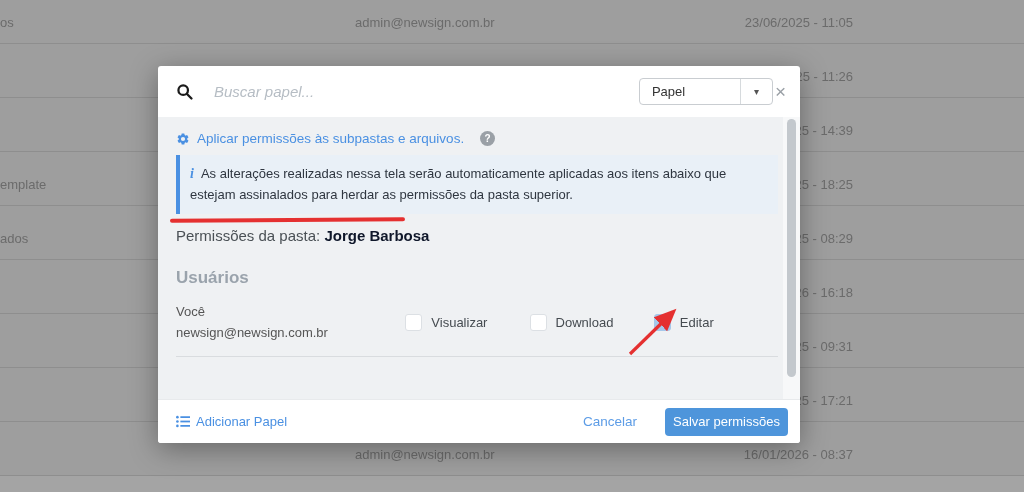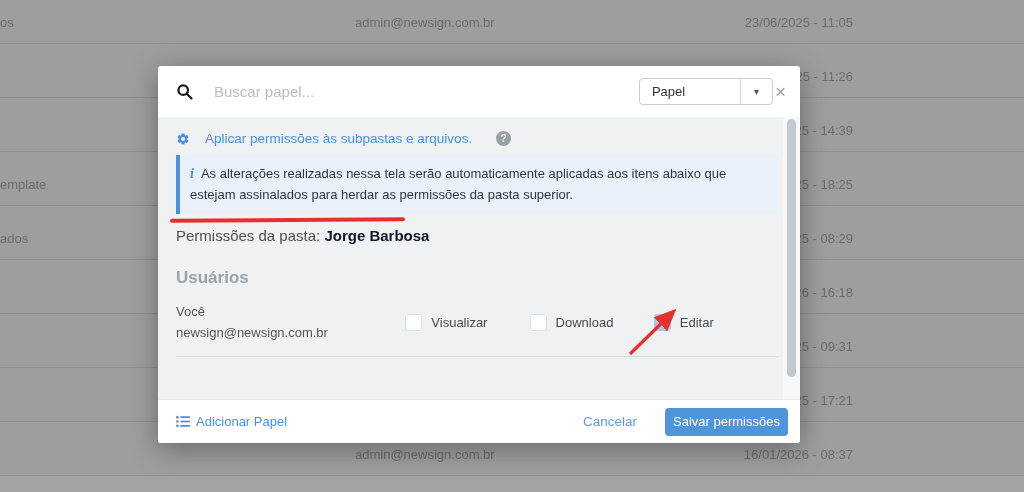--- a/index.html
+++ b/index.html
@@ -20,37 +20,37 @@
   .bg-cell.right { right:171px; text-align:right; }
   .bg-filler { height:16px; background:#a4a4a4; }
 
   
   .modal { position:absolute; left:158px; top:66px; width:642px; height:377px;
     background:#ffffff; border-radius:3px; box-shadow:0 6px 28px rgba(0,0,0,0.35); }
 
   .modal-header { height:51px; display:flex; align-items:center; padding:0 12px 0 18px; }
   .search-icon { width:18px; height:18px; flex:0 0 auto; }
   .search-input { border:none; outline:none; flex:1 1 auto; margin-left:20px;
-    font-size:15px; color:#333; font-family:"Liberation Sans", sans-serif; background:transparent; }
+    font-size:15px; color:#333; font-family:"Liberation Sans", sans-serif; background:transparent;font-style:italic; }
   .search-input::placeholder { color:#b6bdc4; opacity:1; }
   .select { width:134px; height:27px; display:flex; align-items:stretch; flex:0 0 auto;
     border:1px solid #c9cdd1; border-radius:4px; background:#fff; cursor:pointer; }
   .select-value { flex:1; display:flex; align-items:center; padding-left:12px;
     font-size:13px; color:#333; border-right:1px solid #d6dadd; }
   .select-caret { width:31px; display:flex; align-items:center; justify-content:center;
     font-size:10px; color:#555; }
   .close-btn { margin-left:auto; border:none; background:none; cursor:pointer;
     font-size:19px; line-height:1; color:#9aa0a6; padding:0 2px;
     font-family:"Liberation Sans", sans-serif; }
   .modal-header .select { margin-left:0; }
 
   .modal-body { position:relative; height:282px; background:#eff1f3;
     padding:8px 22px 0 18px; }
 
-  .apply-row { display:flex; align-items:center; padding-top:6px;gap:8px; }
+  .apply-row { display:flex; align-items:center; padding-top:6px; }
   .gear-icon { width:14px; height:14px; margin-right:7px; flex:0 0 auto; }
   .apply-link { font-size:13.5px; color:#4a90e2; text-decoration:none; cursor:pointer; }
   .help-icon { margin-left:16px; width:15px; height:15px; border-radius:50%;
     background:#9aa0a6; color:#fff; font-size:10px; font-weight:bold;
     display:flex; align-items:center; justify-content:center; cursor:pointer; }
 
   .info-box { margin-top:9px; background:#e9f0f7; border-left:4px solid #4a90e2;
     padding:8px 12px 9px 10px; font-size:13px; line-height:21px; color:#2f3640; }
   .info-i { color:#4a90e2; font-family:"Liberation Serif", serif; font-style:italic;
     font-weight:bold; font-size:14px; margin-right:7px; }

